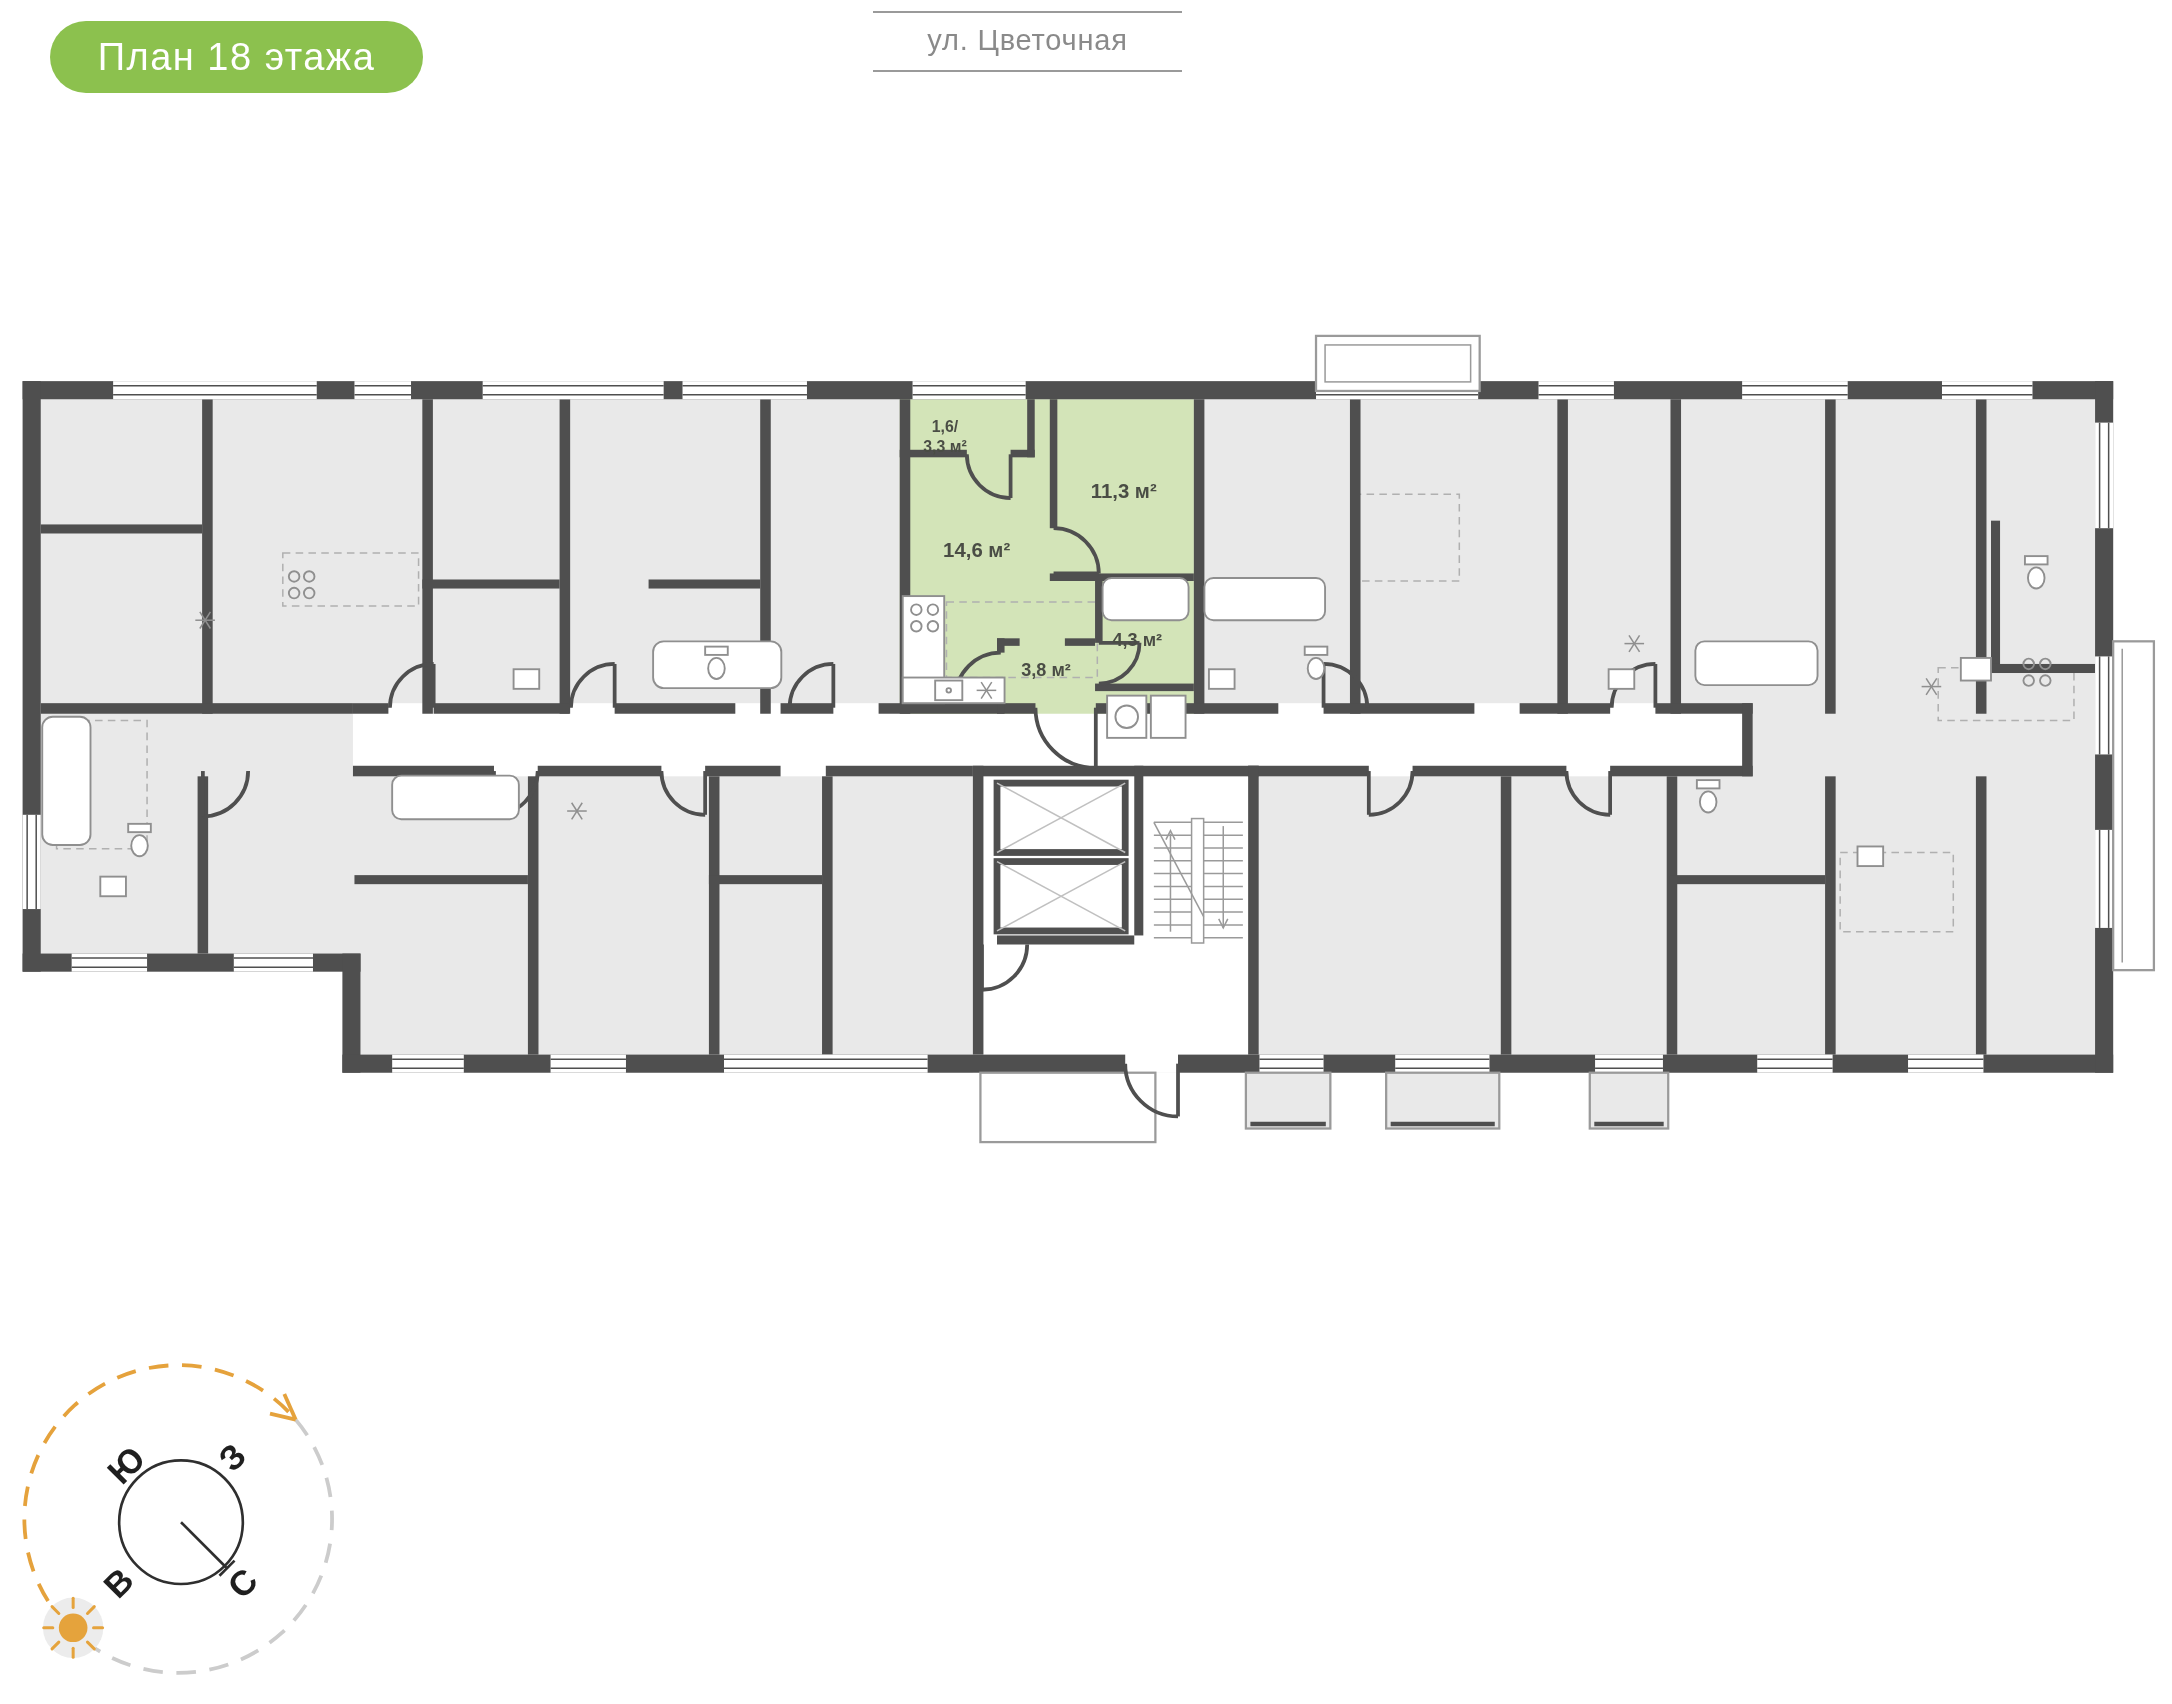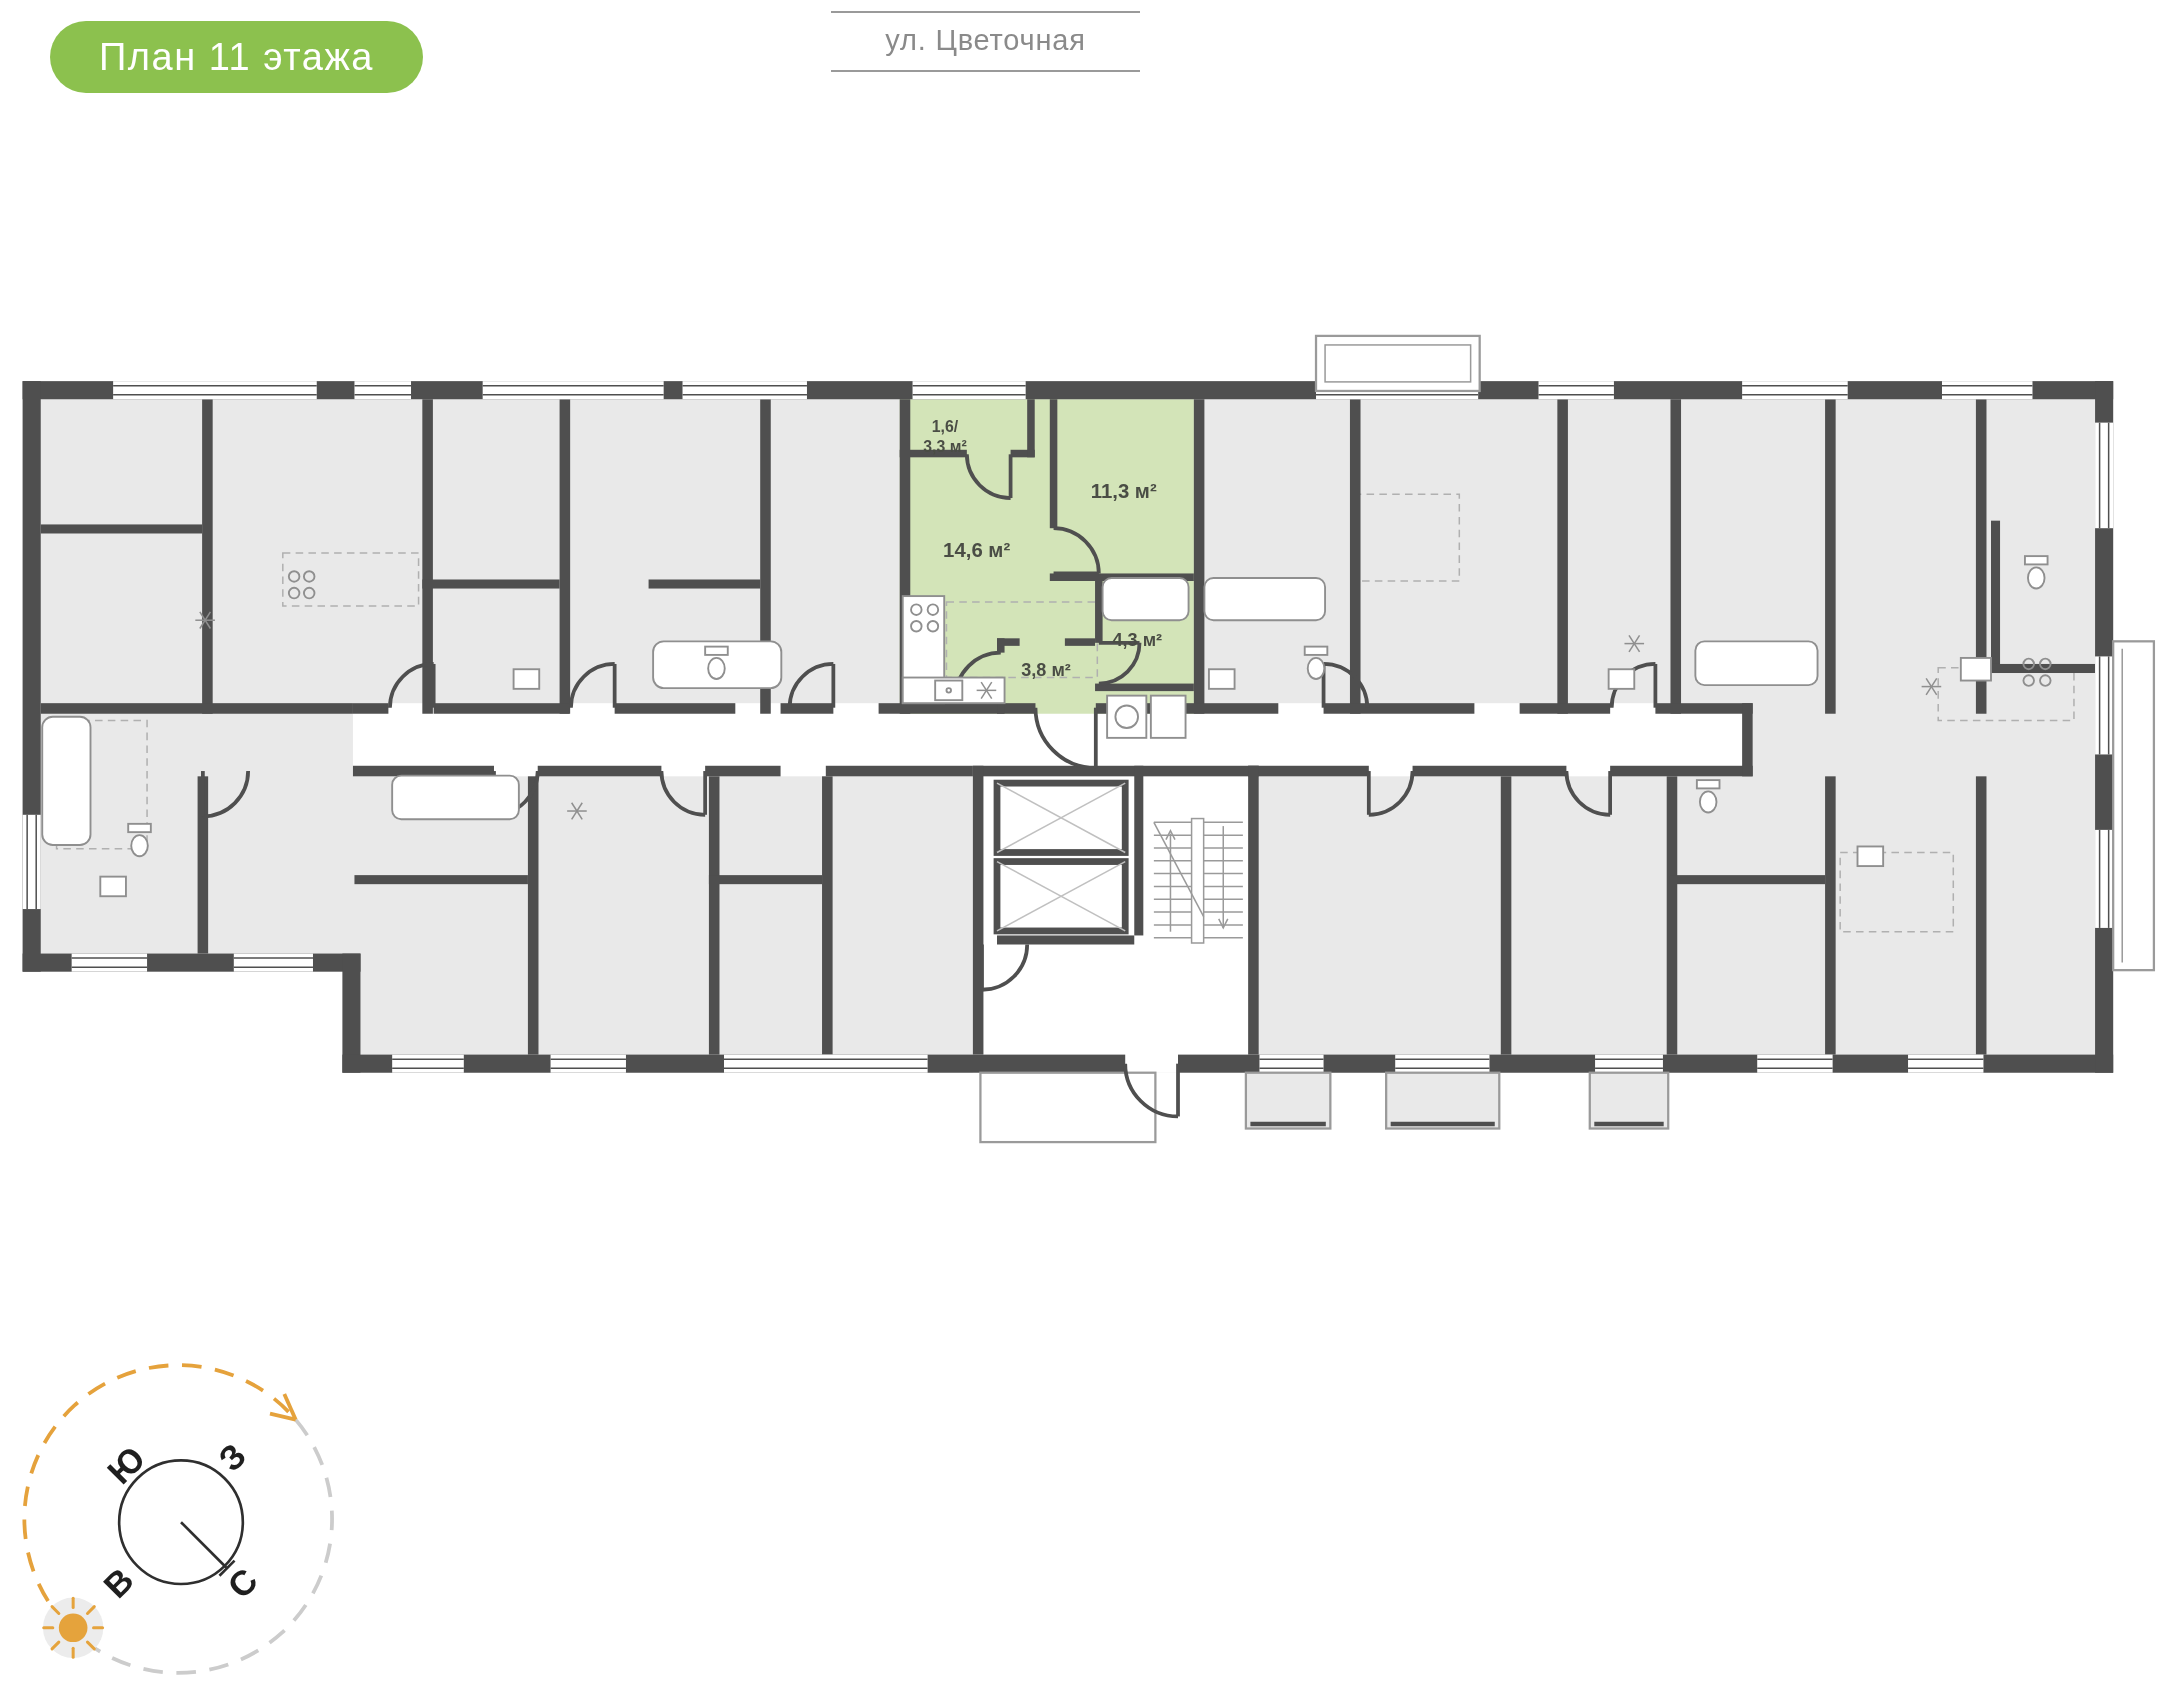--- a/index.html
+++ b/index.html
@@ -6,21 +6,21 @@
   body{
     width:2172px;height:1705px;position:relative;background:#ffffff;
     font-family:"Liberation Sans", sans-serif;overflow:hidden;
   }
   .badge{
     position:absolute;left:50px;top:21px;width:373px;height:72px;
     background:#8cc14e;border-radius:36px;display:flex;align-items:center;justify-content:center;
     color:#ffffff;font-size:38px;font-weight:400;letter-spacing:1.5px;white-space:nowrap;
   }
   .street{
-    position:absolute;left:831px;top:10.6px;width:309px;
+    position:absolute;left:873px;top:10.6px;width:309px;
     border-top:2.3px solid #9a9a9a;border-bottom:2.3px solid #9a9a9a;
     text-align:center;padding:11.3px 0 13px 0;
     color:#8a8a8a;font-size:29px;font-weight:400;letter-spacing:0.8px;white-space:nowrap;
   }
   svg.plan{position:absolute;left:0;top:0;}
   .wall{fill:#4f4f4f;}
   .roomfill{fill:#e9e9e9;}
   .corrfill{fill:#ffffff;}
   .green{fill:#d3e4b8;}
   .thin{stroke:#8f8f8f;stroke-width:2.5;fill:#ffffff;}
@@ -34,21 +34,21 @@
   .rail{stroke:#4f4f4f;stroke-width:6;}
   .elev{stroke:#4f4f4f;stroke-width:9;fill:#ffffff;}
   .elevx{stroke:#c0c0c0;stroke-width:2;}
   .area-label{fill:#4a4d45;font-weight:bold;text-anchor:middle;}
   .compass-letter{fill:#1f1f1f;font-size:46px;font-weight:bold;text-anchor:middle;}
 </style>
 </head>
 <body>
 
 <div class="badge">
-  <span>План 11 этажа</span>
+  <span>План 18 этажа</span>
 </div>
 
 <div class="street">
   <span>ул. Цветочная</span>
 </div>
 
 <svg class="plan" width="2172" height="1705" viewBox="0 0 2880 2260">
 
   <g>
     <polygon class="roomfill" points="30,505 2802,505 2802,1422 478,1422 478,1288 30,1288"></polygon>

